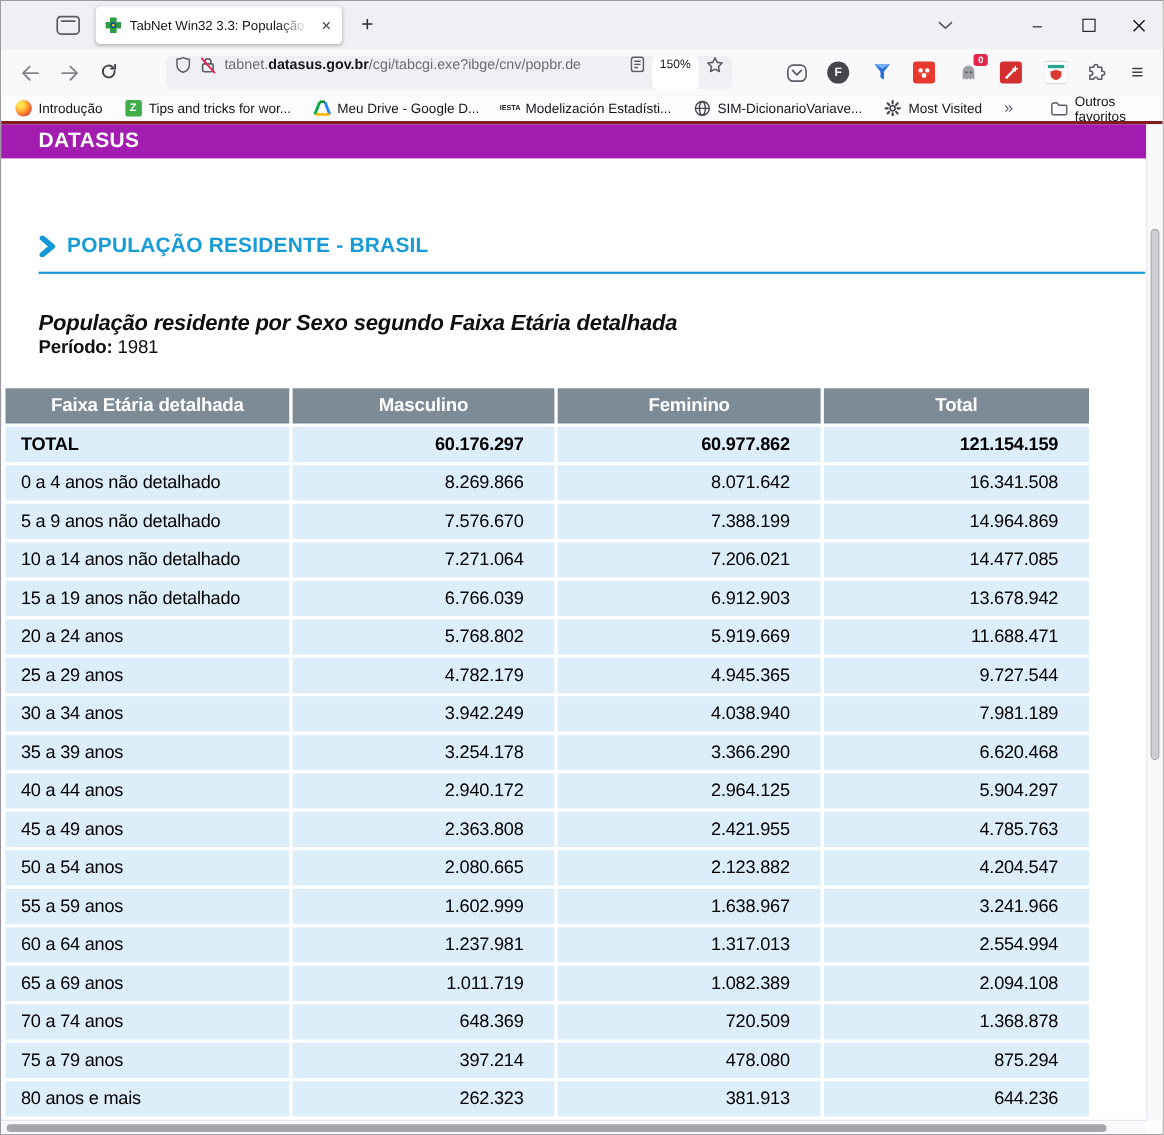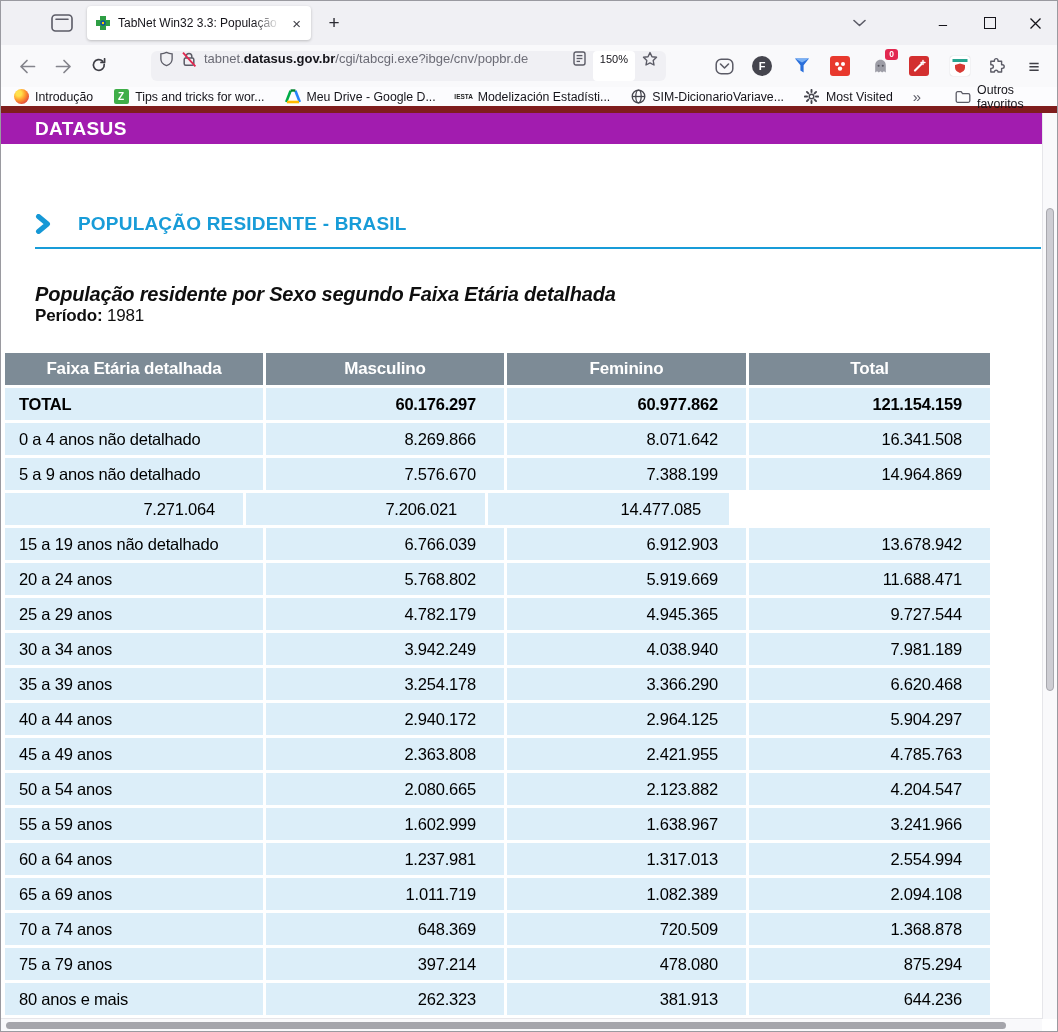--- a/index.html
+++ b/index.html
@@ -32,32 +32,32 @@
   .extbtn{position:absolute;top:8px;width:26px;height:26px;display:flex;align-items:center;justify-content:center;border-radius:4px;}
   .x-pocket{left:710px;} .x-f{left:748px;} .x-v{left:788px;} .x-m{left:826px;} .x-bell{left:866px;} .x-wand{left:905px;} .x-buster{left:946px;} .x-puzzle{left:984px;} .x-menu{left:1020px;}
   .circle-f{width:20px;height:20px;border-radius:50%;background:#45454e;color:#fff;font-size:11px;font-weight:bold;display:flex;align-items:center;justify-content:center;}
   .sq{width:20px;height:20px;border-radius:3px;display:flex;align-items:center;justify-content:center;}
   .sq-red{background:#e8392e;} .sq-wand{background:#d32f2f;}
   .sq-buster{background:#fff;box-shadow:0 0 1px rgba(0,0,0,.3);flex-direction:column;padding:0;}
   .badge{position:absolute;top:-4px;right:-5px;background:#e22850;color:#fff;font-size:8.5px;font-weight:bold;border-radius:3px;padding:1px 4px;line-height:1.1;}
   .menu-glyph{font-size:19px;color:#3f3f46;line-height:1;}
 
   
-  .bmbar{position:absolute;left:0;top:86px;width:100%;height:26px;background:#fcfcfe;border-bottom:7px solid #7f1d1d;display:flex;align-items:center;padding:0 12px;box-sizing:border-box;gap:20px;}
+  .bmbar{position:absolute;left:0;top:86px;width:100%;height:26px;background:#fcfcfe;border-bottom:3px solid #7f1d1d;display:flex;align-items:center;padding:0 12px;box-sizing:border-box;gap:20px;}
   .bm{display:flex;align-items:center;gap:6px;font-size:12.3px;color:#15141a;white-space:nowrap;}
   .bm-ico{width:16px;height:16px;display:flex;align-items:center;justify-content:center;flex:none;}
   .ff-circle{width:15px;height:15px;border-radius:50%;background:radial-gradient(circle at 32% 30%,#ffe14d 0 18%,#ff9a2e 45%,#e8553a 72%,#b5347c 100%);}
   .zbox{width:15px;height:15px;border-radius:2px;background:#3fae49;color:#fff;font-size:10px;font-weight:bold;display:flex;align-items:center;justify-content:center;}
   .esta{font-size:6.5px;font-weight:bold;color:#222;letter-spacing:0;}
   .bm-overflow{margin-left:auto;font-size:15px;color:#5b5b66;}
   .bm-right{display:flex;align-items:center;gap:6px;font-size:12.3px;color:#15141a;margin-left:14px;margin-right:2px;}
 
   
   .brandbar{position:absolute;left:0;top:112px;width:1041px;height:31px;background:#a21caf;color:#fff;font-weight:bold;font-size:19px;letter-spacing:.4px;line-height:31px;padding-left:34px;box-sizing:border-box;}
-  .ptitle-row{position:absolute;left:34px;top:212px;display:flex;align-items:center;gap:27px;}
+  .ptitle-row{position:absolute;left:34px;top:212px;display:flex;align-items:center;gap:10px;}
   .ptitle{font-size:19px;font-weight:bold;color:#189CD8;letter-spacing:.2px;}
   .bluehr{position:absolute;left:34px;top:246px;width:1006px;height:2px;background:#189CD8;}
   .subtitle{position:absolute;left:34px;top:282px;font-size:20px;font-weight:bold;color:#0f0f0f;letter-spacing:-.2px;font-style:italic;}
   .period{position:absolute;left:34px;top:305px;font-size:17px;color:#0f0f0f;letter-spacing:-.2px;}
   .period b{font-weight:bold;}
 
   
   .dtable{position:absolute;left:4px;top:352px;width:1037px;}
   .thead,.trow{display:flex;height:32px;margin-bottom:3px;}
   .th{background:#7D8B96;color:#fff;font-weight:bold;font-size:17px;display:flex;align-items:center;justify-content:center;letter-spacing:-.2px;}
@@ -329,20 +329,21 @@
         </div>
 
         <div class="trow">
           <div class="td lbl c1">5 a 9 anos não detalhado</div>
           <div class="td num c2">7.576.670</div>
           <div class="td num c3">7.388.199</div>
           <div class="td num c4">14.964.869</div>
         </div>
 
         <div class="trow">
+          <div class="td lbl c1">10 a 14 anos não detalhado</div>
           <div class="td num c2">7.271.064</div>
           <div class="td num c3">7.206.021</div>
           <div class="td num c4">14.477.085</div>
         </div>
 
         <div class="trow">
           <div class="td lbl c1">15 a 19 anos não detalhado</div>
           <div class="td num c2">6.766.039</div>
           <div class="td num c3">6.912.903</div>
           <div class="td num c4">13.678.942</div>

